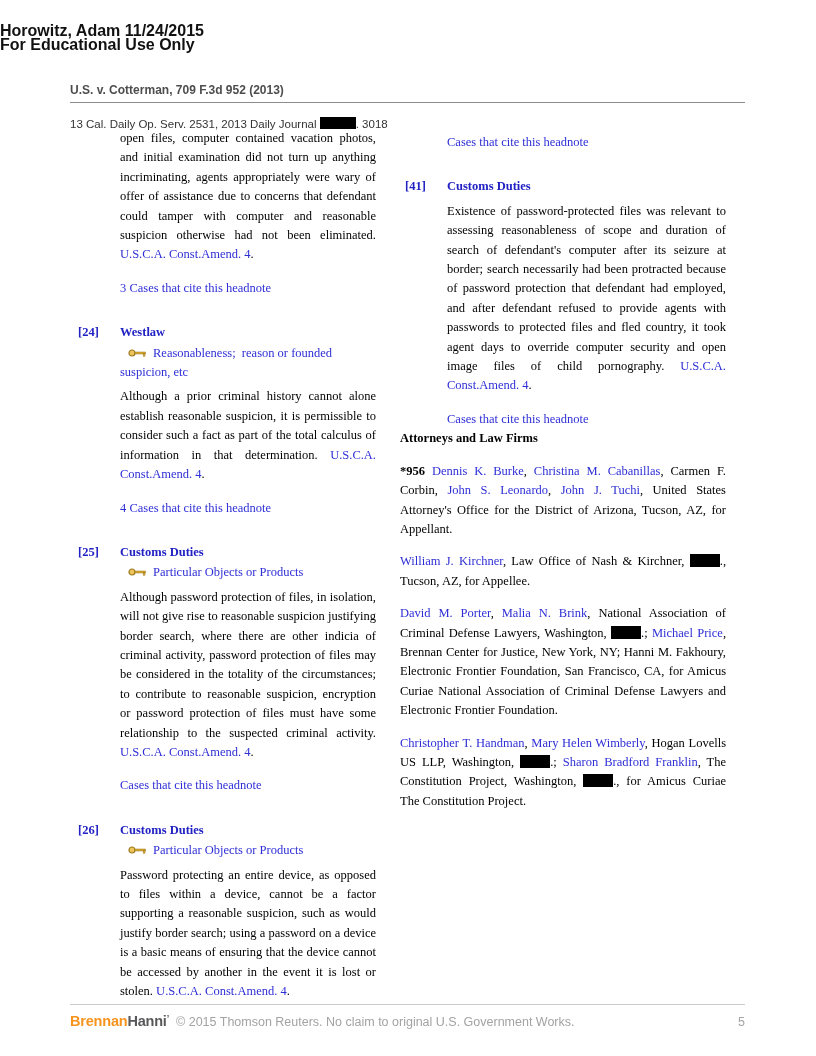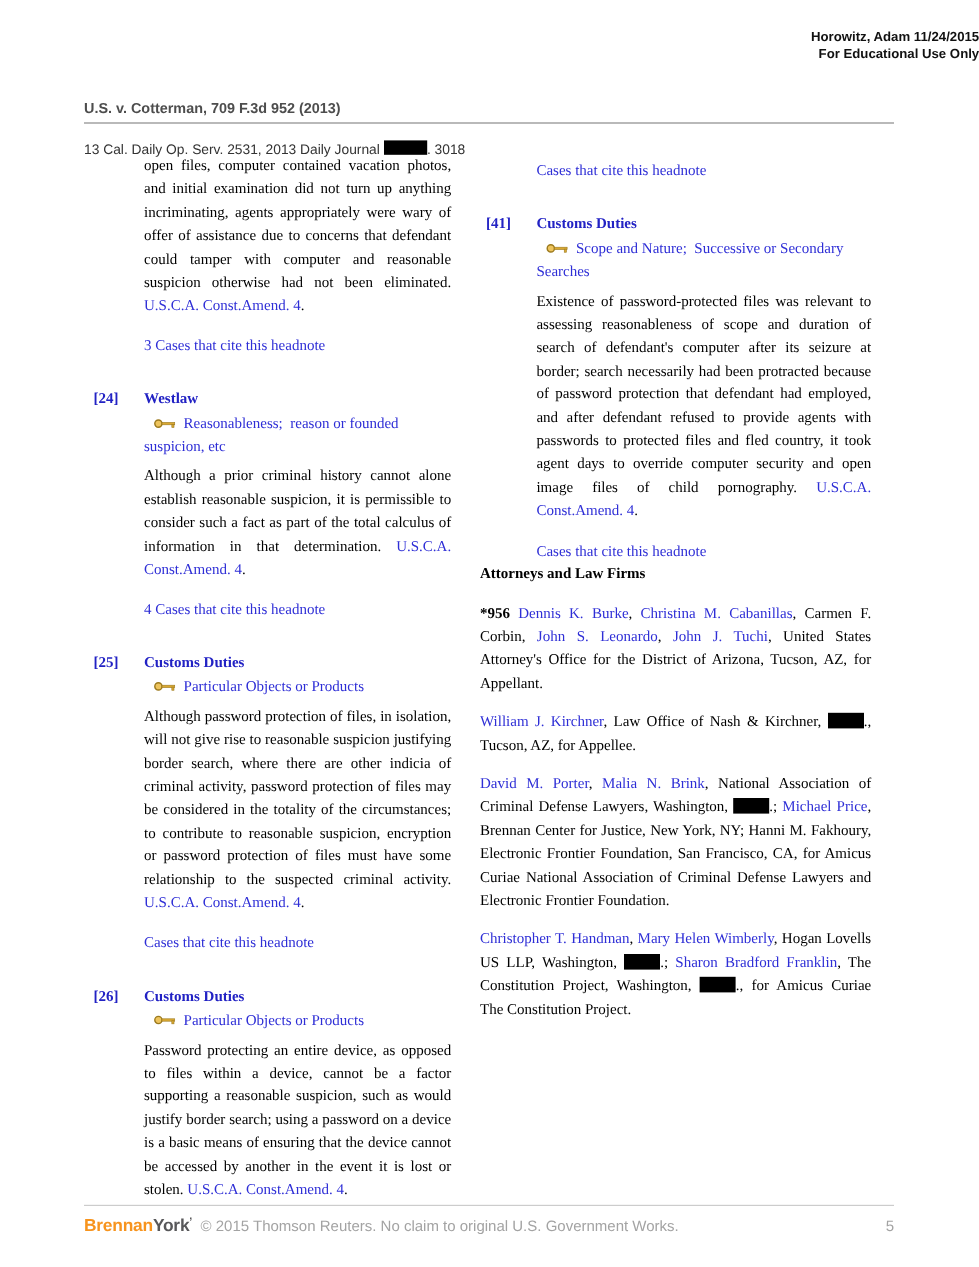--- a/index.html
+++ b/index.html
@@ -1,20 +1,20 @@
 <!DOCTYPE html>
 <html style="--link-blue: #2e2ed6; --title-blue: #2222c4; --key-gold: #d9a832; --brand-orange: #f7941e; --footer-gray: #a3a3a3; --header-gray: #4d4d4d;"><head>
 <meta charset="utf-8">
 <style>
   html,body{margin:0;padding:0;background:#fff;}
   .page{position:relative;width:816px;height:1056px;background:#fff;overflow:hidden;
         font-family:"Liberation Serif",serif;color:#000;}
 
-  .print-header{position:absolute;top:24px;left:0;right:0;text-align:right;
-    font-family:"Liberation Sans",sans-serif;font-weight:bold;font-size:11px;line-height:14px;color:#111;}
+  .print-header{position:absolute;top:24px;left:0;right:0;text-align:left;
+    font-family:"Liberation Sans",sans-serif;font-weight:bold;font-size:16px;line-height:14px;color:#111;}
 
   .doc-header{position:absolute;top:83px;left:70px;width:675px;font-family:"Liberation Sans",sans-serif;}
   .case-title{font-weight:bold;font-size:12px;color:var(--header-gray,#4d4d4d);
     padding-bottom:5px;border-bottom:1px solid #8c8c8c;}
   .citation-line{font-size:11.5px;color:#333;margin-top:14px;line-height:15px;}
   .citation-line .seg-redacted{height:12px;vertical-align:-1px;}
 
   .columns{position:absolute;top:129px;left:70px;display:flex;gap:24px;
     font-size:12.5px;line-height:19.4px;}
   .col-left{width:306px;}
@@ -126,41 +126,36 @@
 
     <div class="col-right">
 
       <div class="indent cite-link cite-top">Cases that cite this headnote</div>
 
       <div class="headnote">
         <div class="hn-num">[41]</div>
         <div class="hn-content">
           <div class="topic-group">
             <div class="topic-title">Customs Duties</div>
-            <div class="key-line"><svg class="key-icon" width="20" height="10" viewBox="0 0 20 10">
-                  <circle cx="4" cy="5" r="3" fill="#eec45d" stroke="#9c7a1e" stroke-width="1.2"></circle>
-                  <rect x="7" y="4" width="10.6" height="2" fill="#d9a832" stroke="#9c7a1e" stroke-width="0.5"></rect>
-                  <rect x="15.2" y="5.6" width="1.8" height="2.6" fill="#d9a832" stroke="#9c7a1e" stroke-width="0.5"></rect>
-                </svg><span>Scope and Nature;&nbsp; Successive or Secondary Searches</span></div>
           </div>
           <div class="hn-body just"><span class="seg-plain">Existence of password-protected files was relevant to assessing reasonableness of scope and duration of search of defendant's computer after its seizure at border; search necessarily had been protracted because of password protection that defendant had employed, and after defendant refused to provide agents with passwords to protected files and fled country, it took agent days to override computer security and open image files of child pornography. </span><span class="seg-link">U.S.C.A. Const.Amend. 4</span><span class="seg-plain">.</span></div>
           <div class="cite-link">Cases that cite this headnote</div>
         </div>
       </div>
 
       <div class="attorneys-heading">Attorneys and Law Firms</div>
       <div class="att-para"><span class="seg-bold">*956 </span><span class="seg-link">Dennis K. Burke</span><span class="seg-plain">, </span><span class="seg-link">Christina M. Cabanillas</span><span class="seg-plain">, Carmen F. Corbin, </span><span class="seg-link">John S. Leonardo</span><span class="seg-plain">, </span><span class="seg-link">John J. Tuchi</span><span class="seg-plain">, United States Attorney's Office for the District of Arizona, Tucson, AZ, for Appellant.</span></div>
       <div class="att-para"><span class="seg-link">William J. Kirchner</span><span class="seg-plain">, Law Office of Nash &amp; Kirchner, </span><span class="seg-redacted" style="width: 30px;"></span><span class="seg-plain">., Tucson, AZ, for Appellee.</span></div>
       <div class="att-para"><span class="seg-link">David M. Porter</span><span class="seg-plain">, </span><span class="seg-link">Malia N. Brink</span><span class="seg-plain">, National Association of Criminal Defense Lawyers, Washington, </span><span class="seg-redacted" style="width: 30px;"></span><span class="seg-plain">.; </span><span class="seg-link">Michael Price</span><span class="seg-plain">, Brennan Center for Justice, New York, NY; Hanni M. Fakhoury, Electronic Frontier Foundation, San Francisco, CA, for Amicus Curiae National Association of Criminal Defense Lawyers and Electronic Frontier Foundation.</span></div>
       <div class="att-para"><span class="seg-link">Christopher T. Handman</span><span class="seg-plain">, </span><span class="seg-link">Mary Helen Wimberly</span><span class="seg-plain">, Hogan Lovells US LLP, Washington, </span><span class="seg-redacted" style="width: 30px;"></span><span class="seg-plain">.; </span><span class="seg-link">Sharon Bradford Franklin</span><span class="seg-plain">, The Constitution Project, Washington, </span><span class="seg-redacted" style="width: 30px;"></span><span class="seg-plain">., for Amicus Curiae The Constitution Project.</span></div>
 
     </div>
   </div>
 
   <div class="footer">
     <div class="footer-left">
-      <span class="brand"><span class="brand-westlaw">Brennan</span><span class="brand-next">York</span><span class="brand-mark">’</span></span>
+      <span class="brand"><span class="brand-westlaw">Brennan</span><span class="brand-next">Hanni</span><span class="brand-mark">’</span></span>
       <span class="copyright">© 2015 Thomson Reuters. No claim to original U.S. Government Works.</span>
     </div>
     <div class="page-number">5</div>
   </div>
 
 </div>
 
 </body></html>

